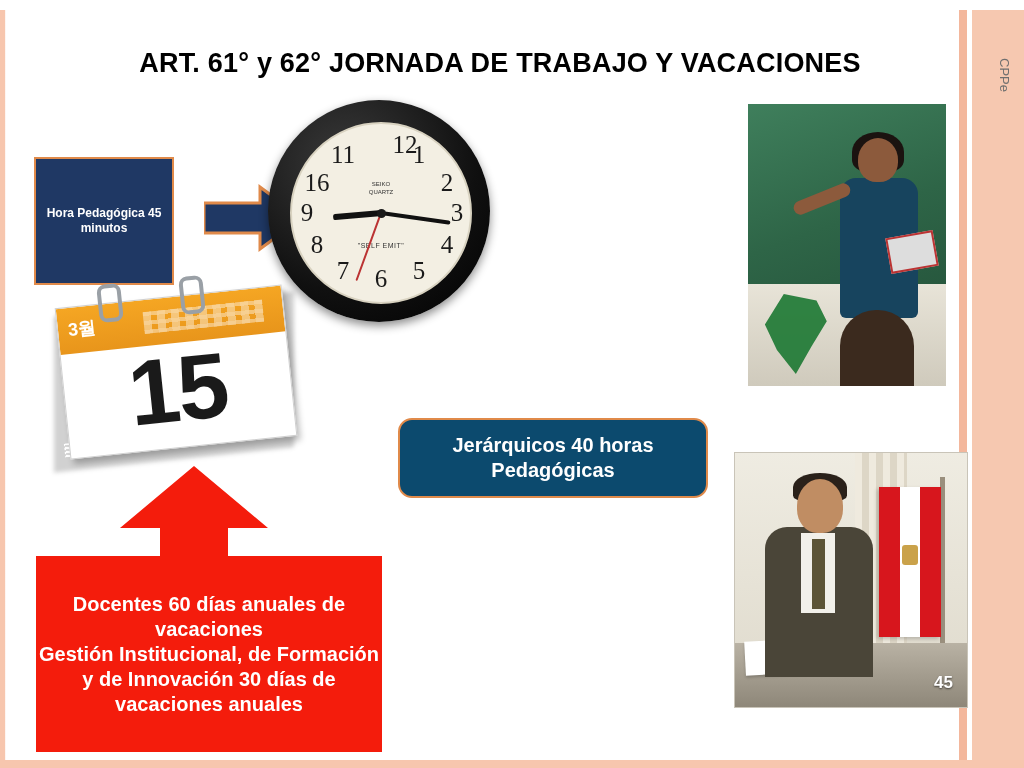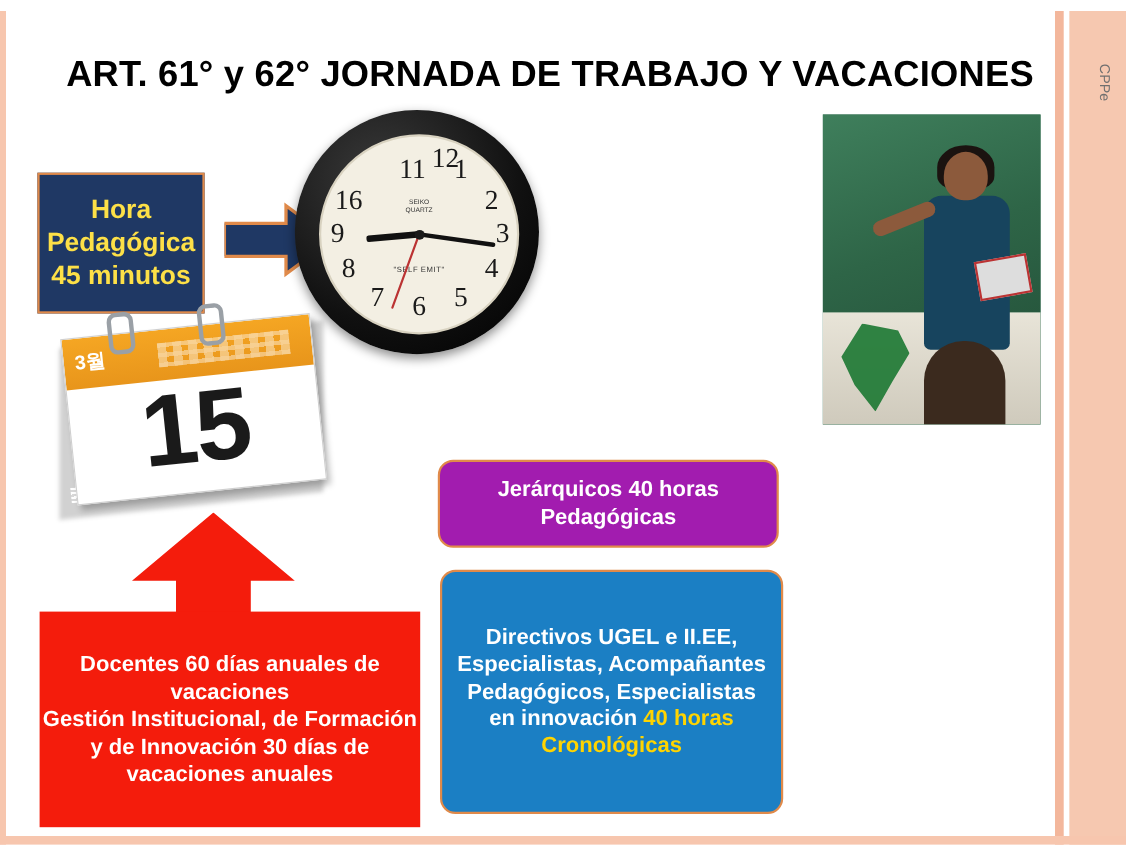--- a/index.html
+++ b/index.html
@@ -62,40 +62,40 @@
     bottom: 0; left: 0;
     width: 1024px; height: 8px;
     background: #f7c6ae;
   }
   .title {
     position: absolute;
     top: 48px;
     left: 60px;
     width: 880px;
     text-align: center;
-    font-size: 33px;
+    font-size: 27px;
     font-weight: bold;
     color: #000000;
     letter-spacing: 0.2px;
   }
   
   .box-hora {
     position: absolute;
     left: 34px;
     top: 157px;
-    width: 152px;
+    width: 140px;
     height: 128px;
     background: #1f3864;
     border: 2px solid #e08a4a;
     display: flex;
     align-items: center;
     justify-content: center;
     text-align: center;
-    color: #fde047;
-    font-size: 24px;
+    color: #ffffff;
+    font-size: 12px;
     font-weight: bold;
     line-height: 1.25;
     box-sizing: border-box;
   }
   
   .arrow-right {
     position: absolute;
     left: 204px;
     top: 183px;
     width: 100px;
@@ -384,21 +384,21 @@
     align-items: center;
     justify-content: center;
   }
   
   .box-jerarquicos {
     position: absolute;
     left: 398px;
     top: 418px;
     width: 306px;
     height: 76px;
-    background: #a21caf;
+    background: #0c4a6e;
     border: 2px solid #e08a4a;
     border-radius: 14px;
     color: #ffffff;
     font-size: 20px;
     font-weight: bold;
     text-align: center;
     line-height: 1.25;
     display: flex;
     align-items: center;
     justify-content: center;
@@ -558,21 +558,21 @@
       <div class="clock-num" style="left:114px; top:18px;">1</div>
       <div class="clock-num" style="left:142px; top:46px;">2</div>
       <div class="clock-num" style="left:152px; top:76px;">3</div>
       <div class="clock-num" style="left:142px; top:108px;">4</div>
       <div class="clock-num" style="left:114px; top:134px;">5</div>
       <div class="clock-num" style="left:76px;  top:142px;">6</div>
       <div class="clock-num" style="left:38px;  top:134px;">7</div>
       <div class="clock-num" style="left:12px;  top:108px;">8</div>
       <div class="clock-num" style="left:2px;   top:76px;">9</div>
       <div class="clock-num" style="left:12px;  top:46px;">16</div>
-      <div class="clock-num" style="left:38px;  top:18px;margin-left:32px;">11</div>
+      <div class="clock-num" style="left:38px;  top:18px;">11</div>
 
       <div class="hand-hour"></div>
       <div class="hand-min"></div>
       <div class="hand-sec"></div>
       <div class="clock-pin"></div>
     </div>
   </div>
 
 
   <div class="photo-teacher">
@@ -608,22 +608,33 @@
 
   <div class="box-vacaciones">
     <span style="white-space:pre-line">Docentes 60 días anuales de vacaciones
 Gestión Institucional, de Formación y de Innovación 30 días de vacaciones anuales</span>
   </div>
 
   <div class="box-jerarquicos">
     <span>Jerárquicos 40 horas Pedagógicas</span>
   </div>
 
-  <div class="box-directivos">
-    <div>
-      <span>Directivos UGEL e II.EE, Especialistas, Acompañantes Pedagógicos, Especialistas en innovación </span><span class="hl-yellow">40 horas Cronológicas</span>
+
+  <div class="photo-man">
+    <div class="pm-wall"></div>
+    <div class="pm-curtain"></div>
+    <div class="pm-flag-pole"></div>
+    <div class="pm-flag">
+      <div class="pm-flag-emb"></div>
     </div>
+    <div class="pm-desk"></div>
+    <div class="pm-paper"></div>
+    <div class="pm-body"></div>
+    <div class="pm-shirt"></div>
+    <div class="pm-tie"></div>
+    <div class="pm-hair"></div>
+    <div class="pm-head"></div>
+    <div class="page-num">45</div>
   </div>
 
-
   <div class="author-sub">CPPe</div>
 
 </div>
 
 </body></html>

